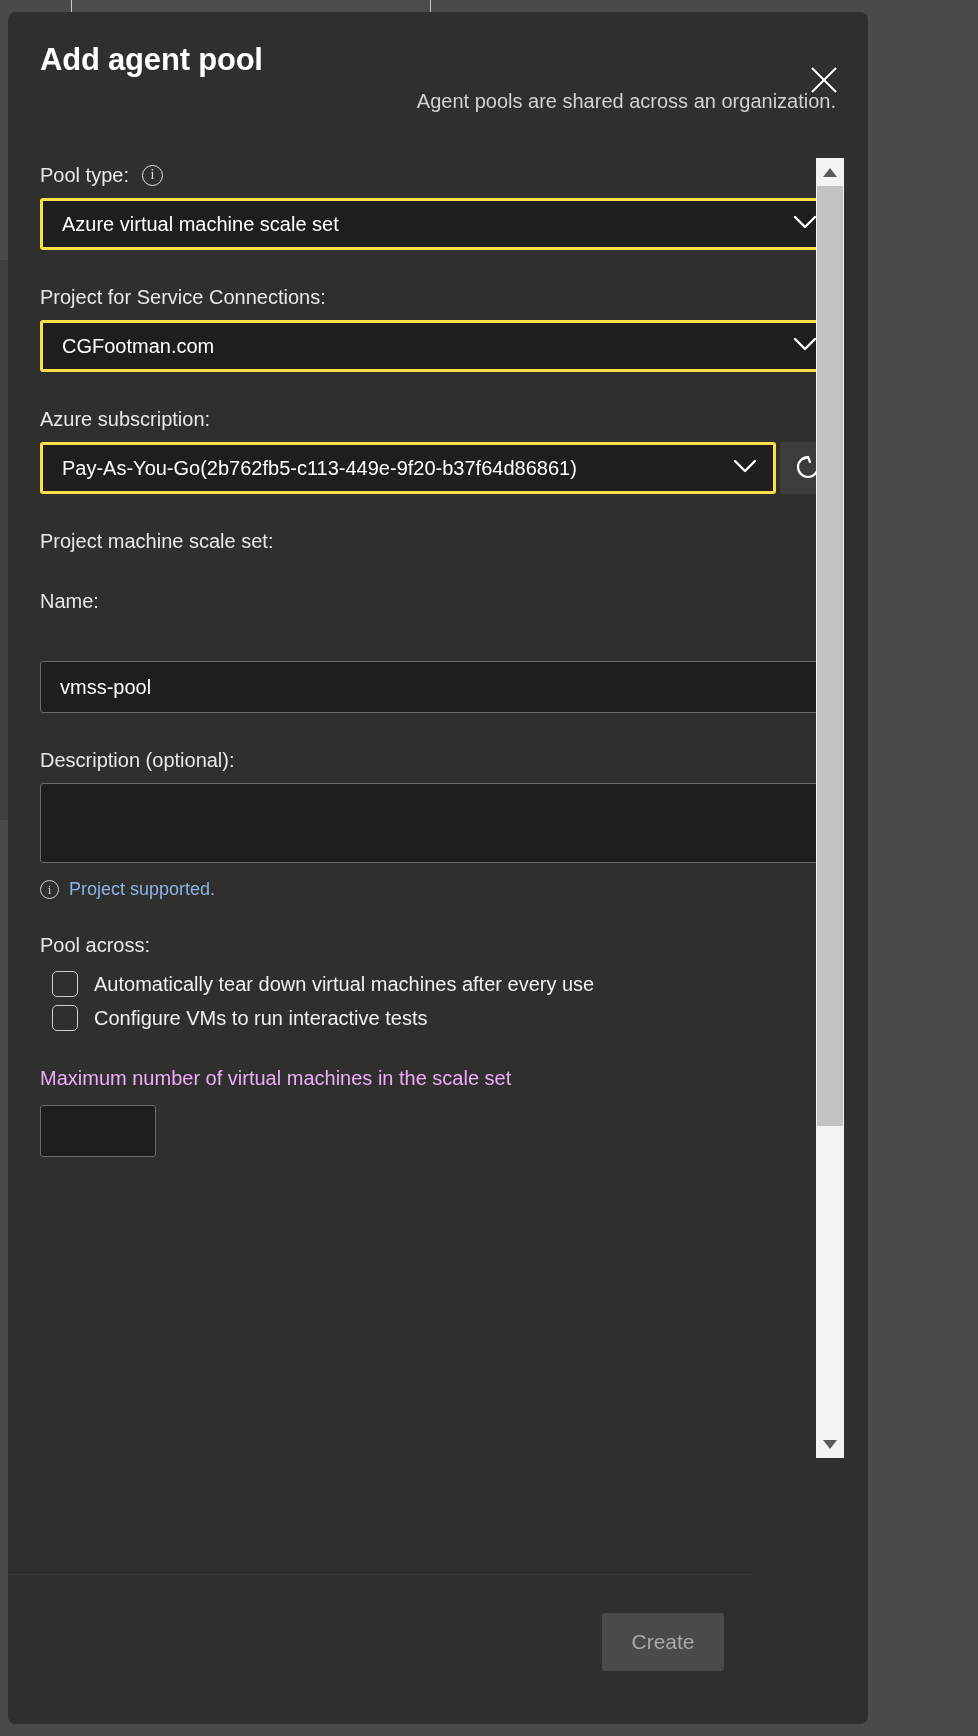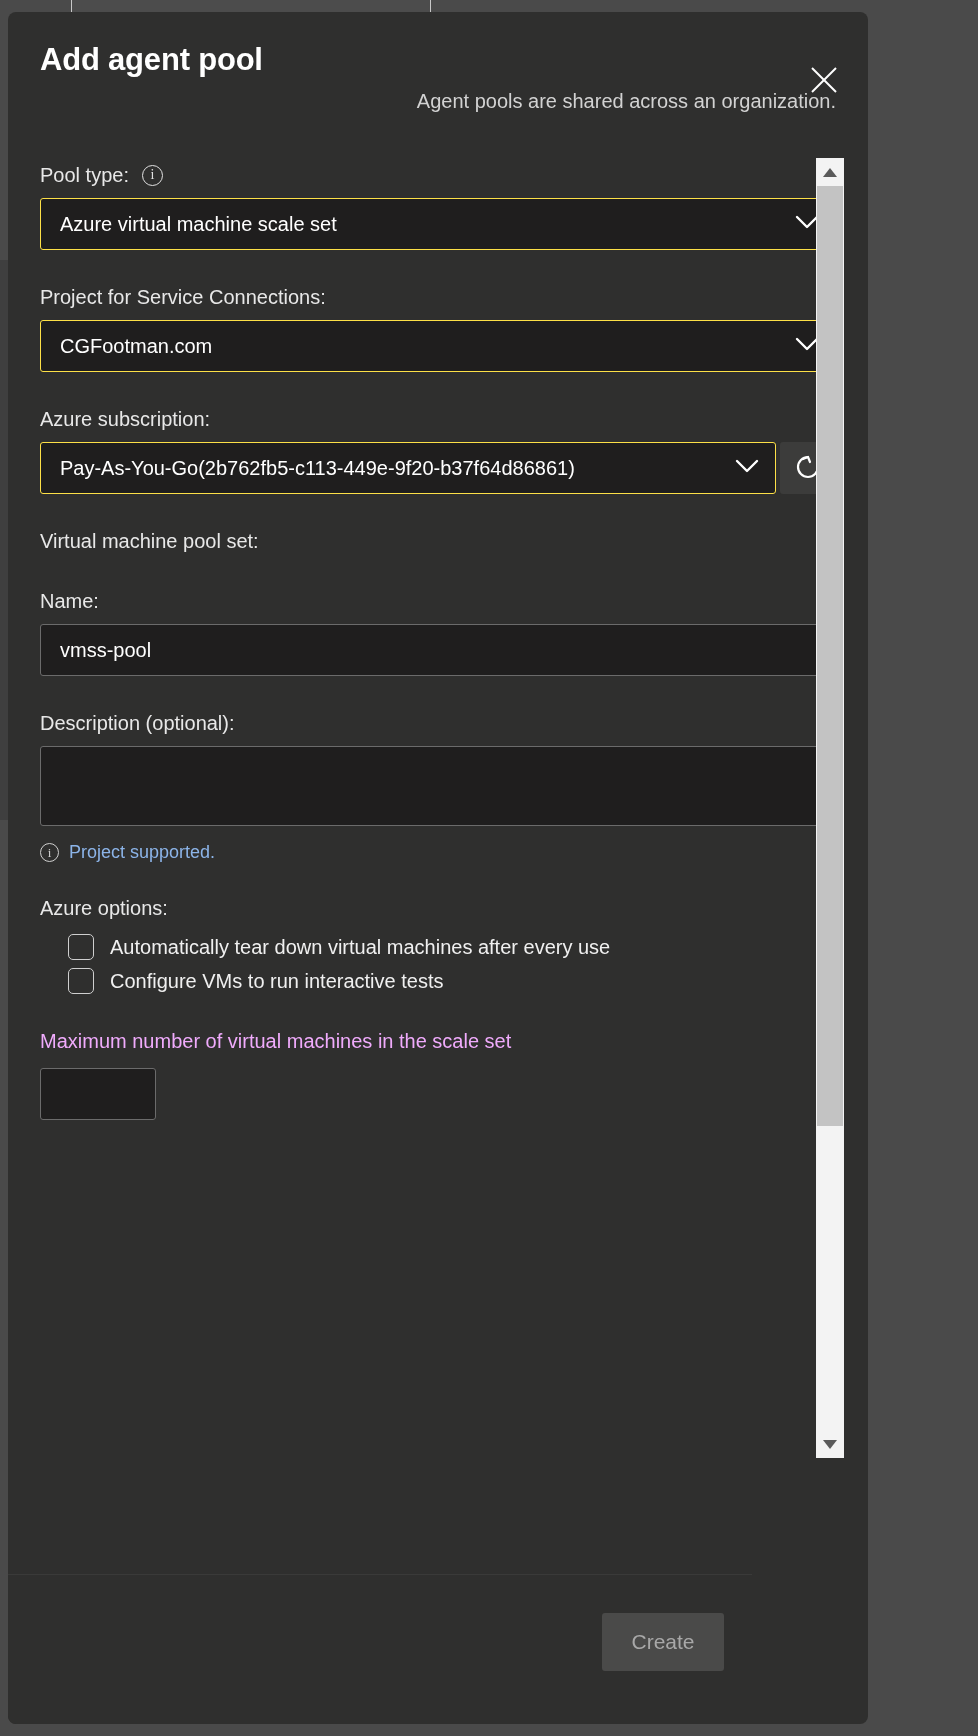--- a/index.html
+++ b/index.html
@@ -133,21 +133,21 @@
   .control-row {
     display: flex;
     align-items: stretch;
     gap: 4px;
   }
   .combo {
     position: relative;
     flex: 1;
     height: 52px;
     background: #1f1e1e;
-    border: 1px solid #fde047;
+    border: 3px solid #fde047;
     border-radius: 3px;
     display: flex;
     align-items: center;
     padding: 0 46px 0 19px;
     cursor: pointer;
   }
   .combo-value {
     font-size: 20px;
     color: #ffffff;
     white-space: nowrap;
@@ -176,20 +176,21 @@
   .text-input {
     width: 100%;
     height: 52px;
     background: #1f1e1e;
     border: 1px solid #6b6b6b;
     border-radius: 3px;
     color: #ffffff;
     font-size: 20px;
     font-family: "Liberation Sans", sans-serif;
     padding: 0 19px;
+    margin-top: 37px;
   }
   .text-input::placeholder { color: #9a9a9a; }
 
   #description-textarea {
     width: 100%;
     height: 80px;
     background: #1f1e1e;
     border: 1px solid #6b6b6b;
     border-radius: 3px;
     color: #ffffff;
@@ -219,21 +220,21 @@
   
   #pool-options-label {
     font-size: 20px;
     color: #e8e8e8;
     margin-bottom: 14px;
   }
   .checkbox-row {
     display: flex;
     align-items: center;
     gap: 16px;
-    margin-left: 28px;
+    margin-left: 12px;
     margin-bottom: 8px;
     cursor: pointer;
   }
   .checkbox-box {
     width: 26px;
     height: 26px;
     border: 1.6px solid #cfcfcf;
     border-radius: 5px;
     background: transparent;
     flex: 0 0 auto;
@@ -398,21 +399,21 @@
               <path d="M15 5 A10 10 0 1 0 25 15" fill="none" stroke="#ffffff" stroke-width="2.2" stroke-linecap="round"></path>
               <polyline points="10,7 15,5 17,10" fill="none" stroke="#ffffff" stroke-width="2.2" stroke-linecap="round" stroke-linejoin="round"></polyline>
             </svg>
           </span>
         </button>
       </div>
     </div>
 
     <div class="field-block">
       <div class="field-label">
-        <span>Virtual machine pool set:</span>
+        <span>Project machine scale set:</span>
       </div>
     </div>
 
     <div class="field-block">
       <div class="field-label">
         <span>Name:</span>
       </div>
       <input class="text-input" id="name-input" type="text" value="vmss-pool" style="">
     </div>
 
@@ -421,21 +422,21 @@
         <span>Description (optional):</span>
       </div>
       <textarea id="description-textarea" placeholder="" style=""></textarea>
       <div id="markdown-note">
         <span class="info-icon-circle">i</span>
         <a id="markdown-link">Project supported.</a>
       </div>
     </div>
 
     <div class="field-block">
-      <div id="pool-options-label">Azure options:</div>
+      <div id="pool-options-label">Pool across:</div>
       <div class="checkbox-row">
         <span class="checkbox-box"></span>
         <span class="checkbox-label">Automatically tear down virtual machines after every use</span>
       </div>
       <div class="checkbox-row">
         <span class="checkbox-box"></span>
         <span class="checkbox-label">Configure VMs to run interactive tests</span>
       </div>
     </div>
 

